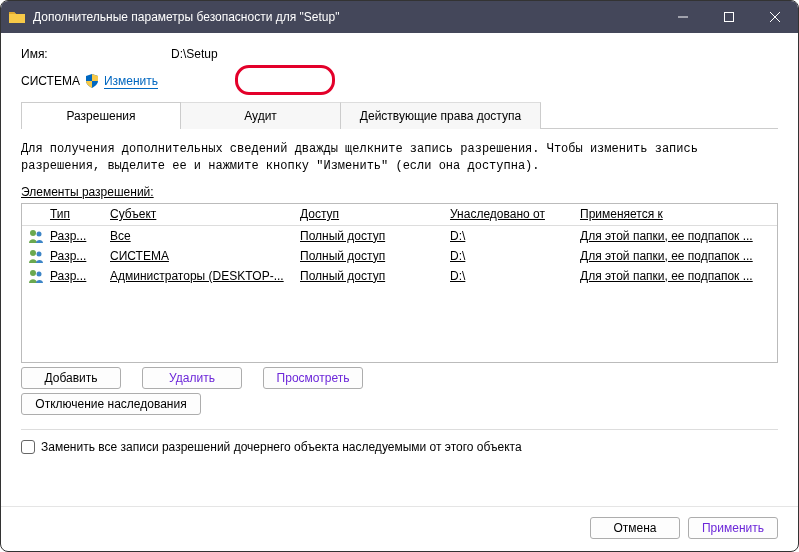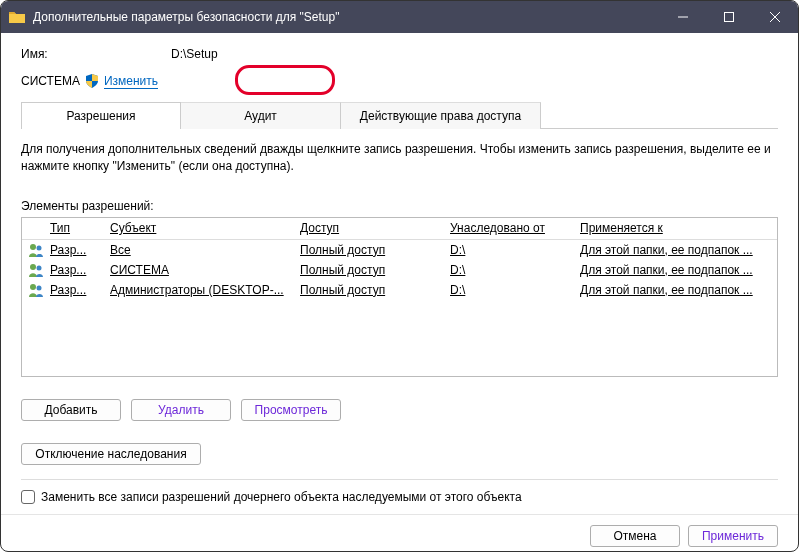--- a/index.html
+++ b/index.html
@@ -85,24 +85,25 @@
   .tab.active {
     border-top: 1px solid #ccc;
     background: #fff;
   }
   .tab.inactive {
     background: #f7f7f7;
     border-top: 1px solid #ddd;
     border-left: none;
   }
   .helptext {
-    margin: 12px 0 24px 0;
+    margin: 12px 0 10px 0;
     line-height: 1.4;
-  }
-  .perm-label { margin-bottom: 4px; }
+    font-family: Liberation Mono, monospace;
+  }
+  .perm-label { margin-bottom: 4px; text-decoration: underline; }
   .grid {
     border: 1px solid #bbb;
     height: 160px;
     overflow: hidden;
     text-decoration: underline;
   }
   .grid-header, .grid-row {
     display: flex;
     align-items: center;
     padding: 2px 6px;
@@ -115,22 +116,22 @@
   .grid-row { height: 20px; }
   .col-icon { width: 22px; display:flex; align-items:center; }
   .col-type { width: 60px; overflow:hidden; text-overflow:ellipsis; white-space:nowrap; }
   .col-subject { width: 190px; overflow:hidden; text-overflow:ellipsis; white-space:nowrap; }
   .col-access { width: 150px; overflow:hidden; text-overflow:ellipsis; white-space:nowrap; }
   .col-inherited { width: 130px; overflow:hidden; text-overflow:ellipsis; white-space:nowrap; }
   .col-applies { flex:1; overflow:hidden; text-overflow:ellipsis; white-space:nowrap; }
   .users-icon { width:16px; height:16px; }
   .btn-row {
     display: flex;
-    gap: 10px;
-    margin-top: 22px;
+    gap: 21px;
+    margin-top: 4px;
   }
   .btn {
     height: 22px;
     border: 1px solid #adadad;
     background: #fdfdfd;
     border-radius: 3px;
     padding: 0 12px;
     min-width: 100px;
     text-align: center;
     line-height: 20px;

